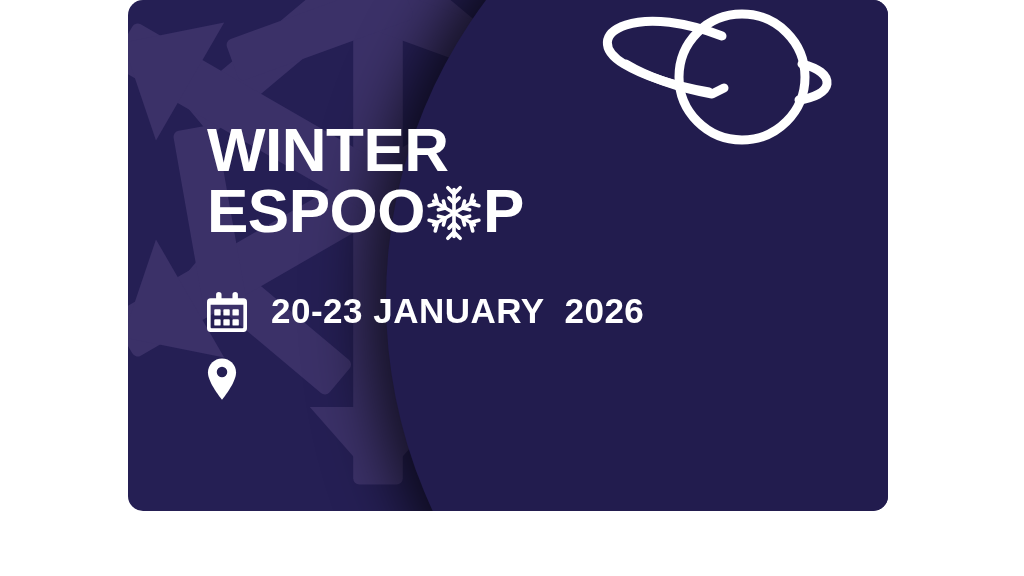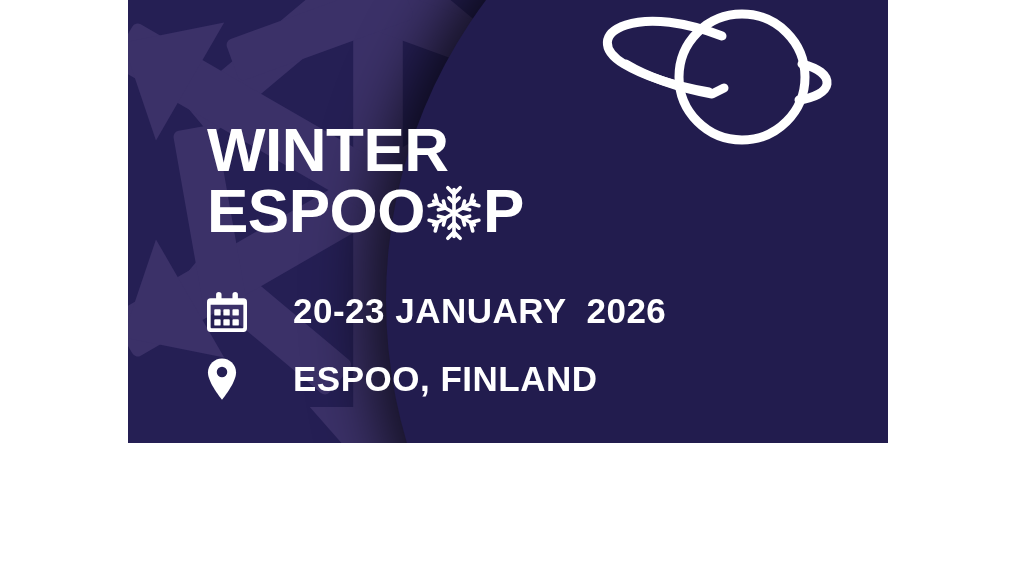--- a/index.html
+++ b/index.html
@@ -15,23 +15,24 @@
     overflow: hidden;
     font-family: "Liberation Sans", sans-serif;
   }
 
   
   .panel {
     position: absolute;
     left: 128px;
     top: 0;
     width: 760px;
-    height: 443px;
+    height: 511px;
     background: #251f54;
     overflow: hidden;
+    border-radius: 15px;
   }
 
   
   .bg-motif {
     position: absolute;
     opacity: 1;
     pointer-events: none;
   }
   .bg-motif svg { display: block; }
 
@@ -108,21 +109,21 @@
     height: 46px;
     display: flex;
     align-items: center;
     justify-content: flex-start;
   }
   .info-text {
     color: #ffffff;
     font-size: 35px;
     font-weight: 700;
     letter-spacing: 0.5px;
-    margin-left: 44px;
+    margin-left: 22px;
     white-space: pre;
   }
 </style>
 </head>
 <body>
 
 <div id="poster">
 
   <div class="panel">
 
@@ -264,21 +265,20 @@
           <span class="info-text">20-23 JANUARY  2026</span>
         </div>
 
         <div class="info-row">
           <span class="info-icon">
             <svg width="30" height="44" viewBox="0 0 32 46">
               <path d="M16 1 C7.7 1 1 7.7 1 16 C1 27 16 45 16 45 C16 45 31 27 31 16 C31 7.7 24.3 1 16 1 Z" fill="#ffffff"></path>
               <circle cx="16" cy="15.5" r="5.6" fill="#251f54"></circle>
             </svg>
           </span>
-          <span class="info-text">ESPOO, FINLAND</span>
         </div>
 
       </div>
     </div>
 
     <div class="planet">
       <svg width="300" height="170" viewBox="0 0 300 170">
         <g fill="none" stroke="#ffffff" stroke-width="9" stroke-linecap="round" stroke-linejoin="round">
 
           <path d="M176 54 C140 40 104 35 80 43 C56 51 55 68 78 82 C98 94 130 104 163 110"></path>

